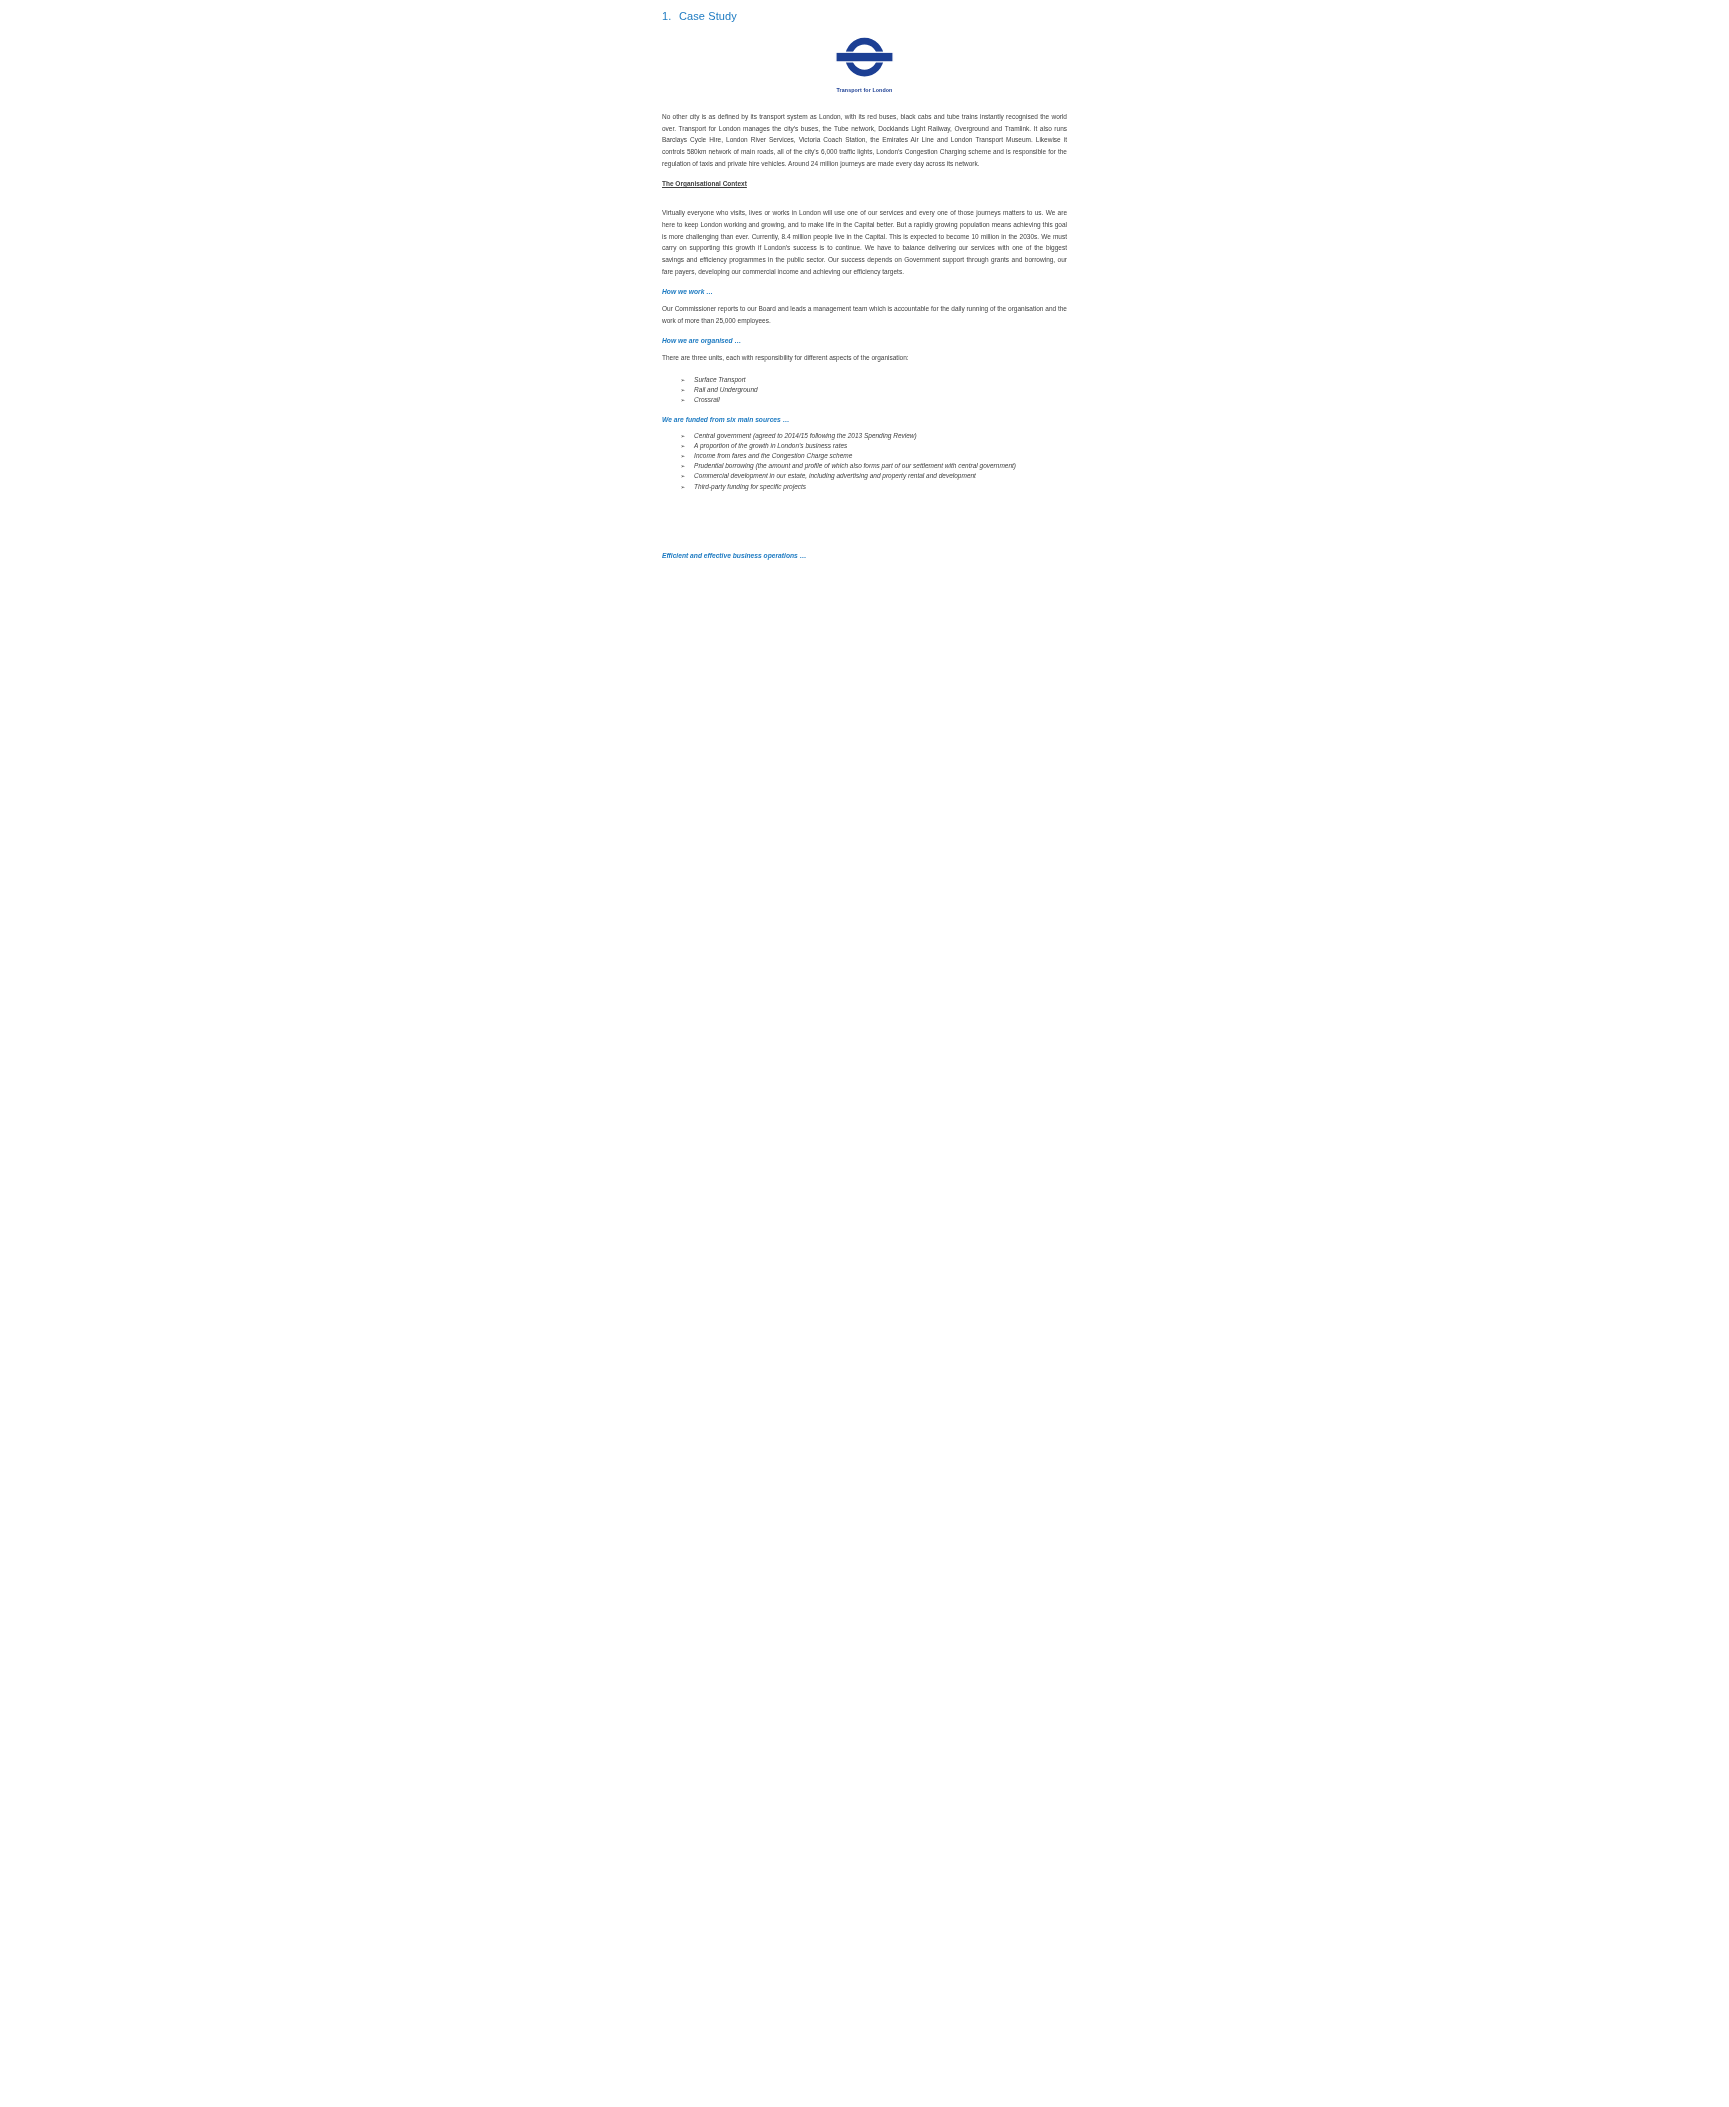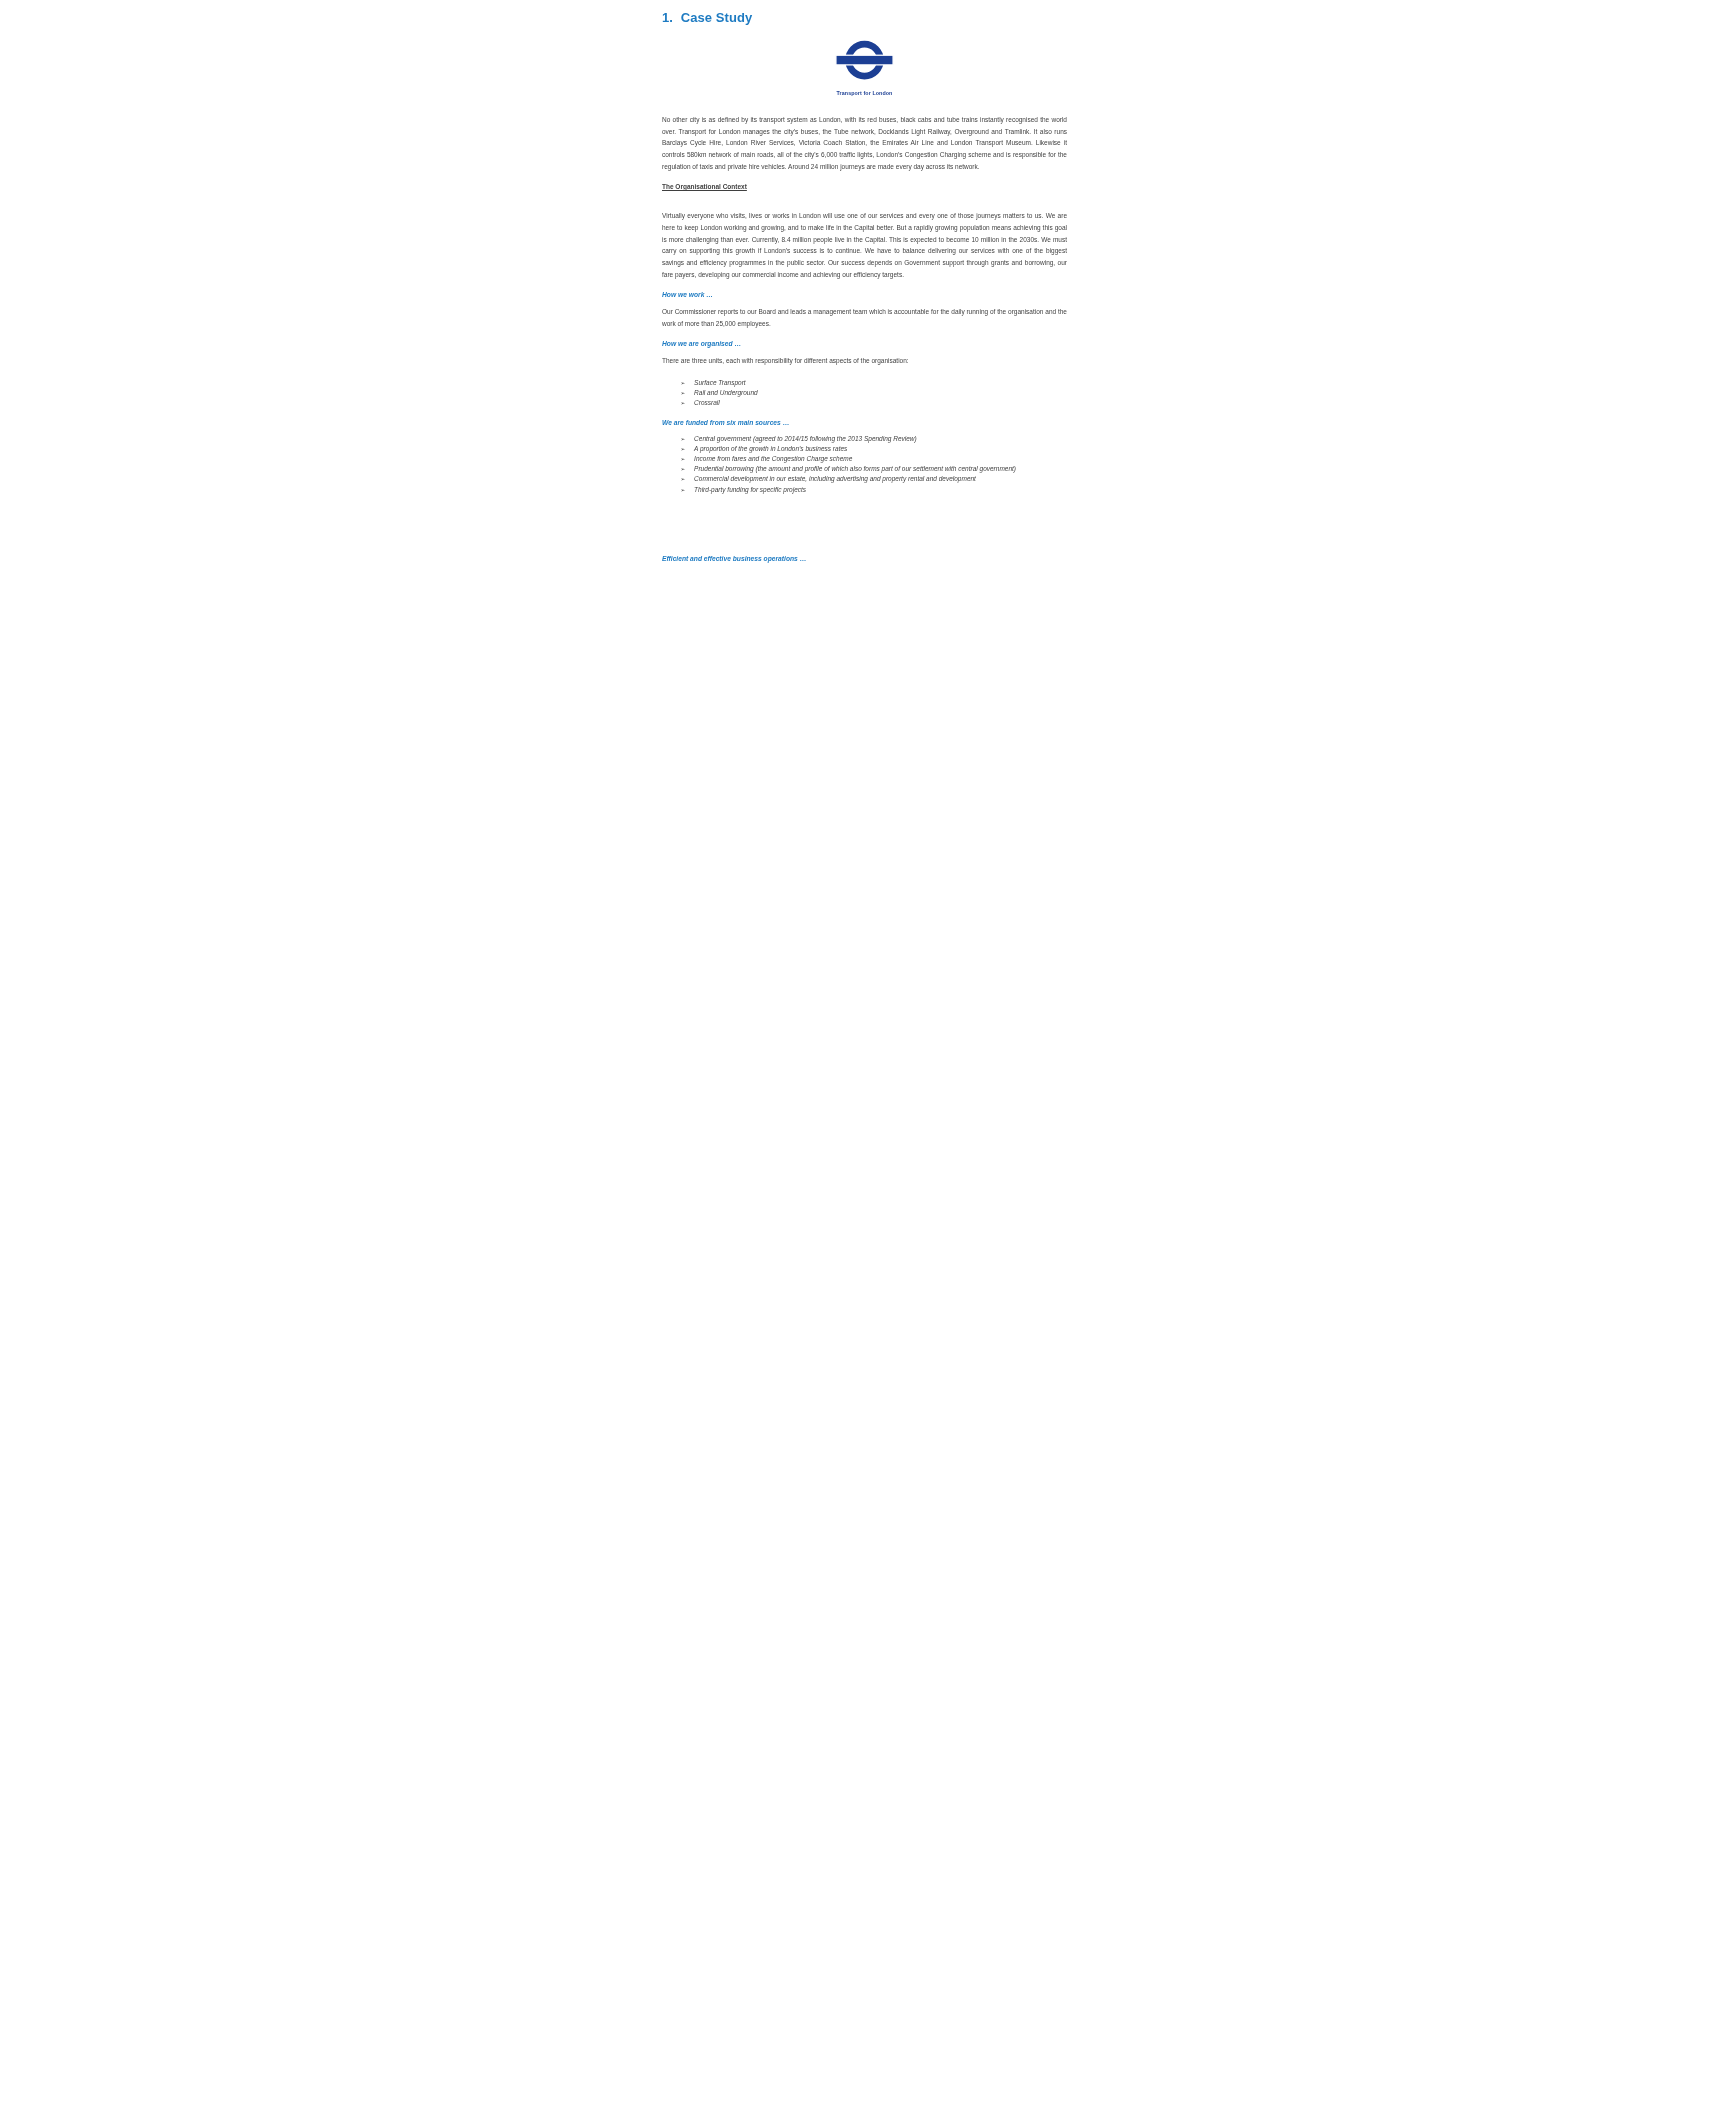--- a/index.html
+++ b/index.html
@@ -16,22 +16,22 @@
   .page{
     width:443px;
     min-height:663px;
     margin:0 auto;
     background:#ffffff;
     padding:7.6px 19px 29.5px 19px;
     position:relative;
   }
   .doc-title{
     color:var(--accent-blue);
-    font-size:13px;
-    font-weight:bold;
+    font-size:11px;
+    font-weight:normal;
     margin:2.5px 0 12.6px 0;
     letter-spacing:0.1px;
   }
   .doc-title .num{ margin-right:7.6px; }
   .logo-wrap{
     text-align:center;
     margin:1.7px 0 17.7px 0;
   }
   .roundel{ display:block; margin:0 auto; }
   .roundel-ring{ stroke:var(--logo-blue); fill:none; }

